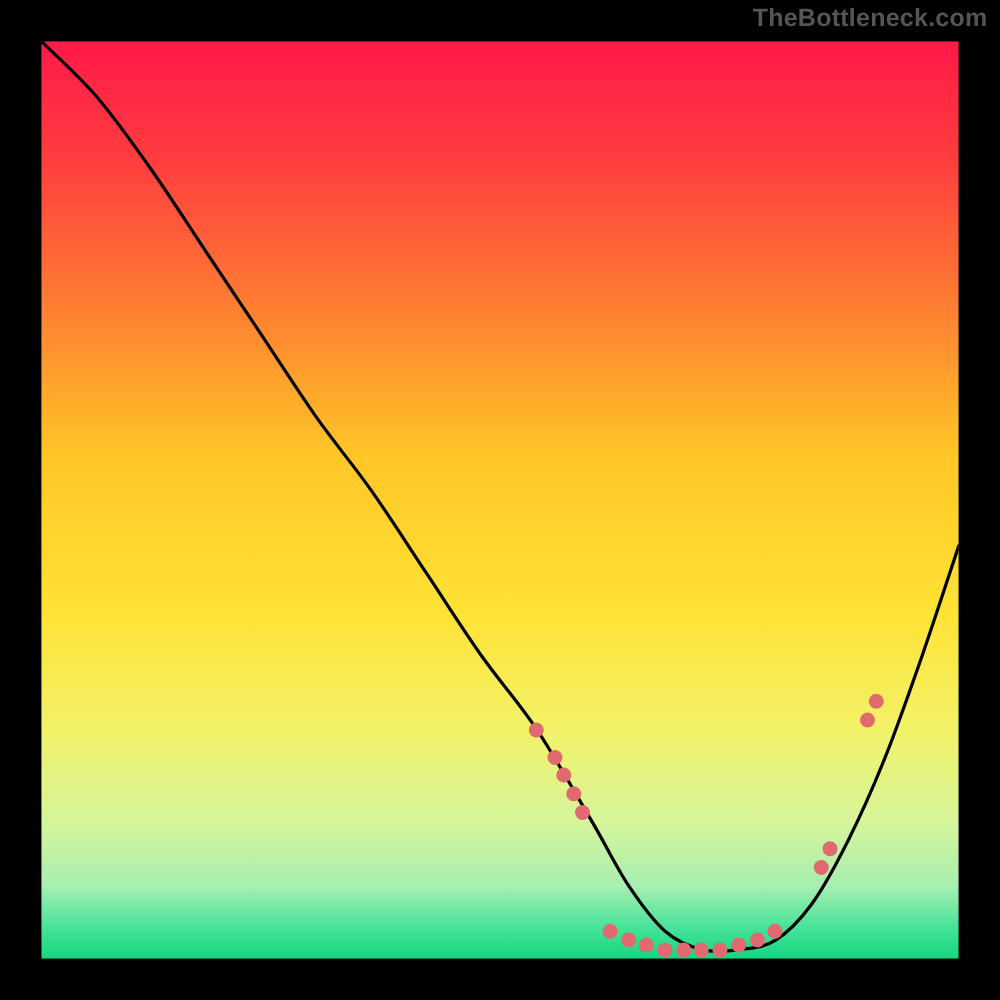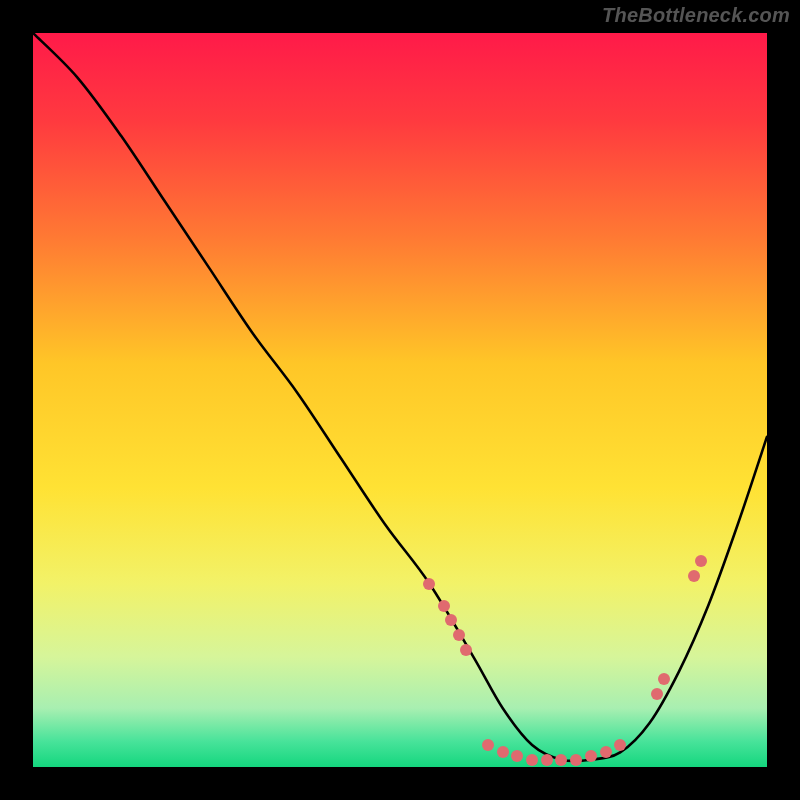--- a/index.html
+++ b/index.html
@@ -20,21 +20,20 @@
   .watermark {
     position: absolute;
     top: 4px;
     right: 10px;
     color: #555;
     font-size: 20px;
     font-weight: 600;
     letter-spacing: 0.2px;
     user-select: none;
     z-index: 3;
-    font-style: italic;
   }
   .plot-area {
     position: absolute;
     left: 33px;
     top: 33px;
     width: 734px;
     height: 734px;
     background: #000;
   }
   .gradient {

